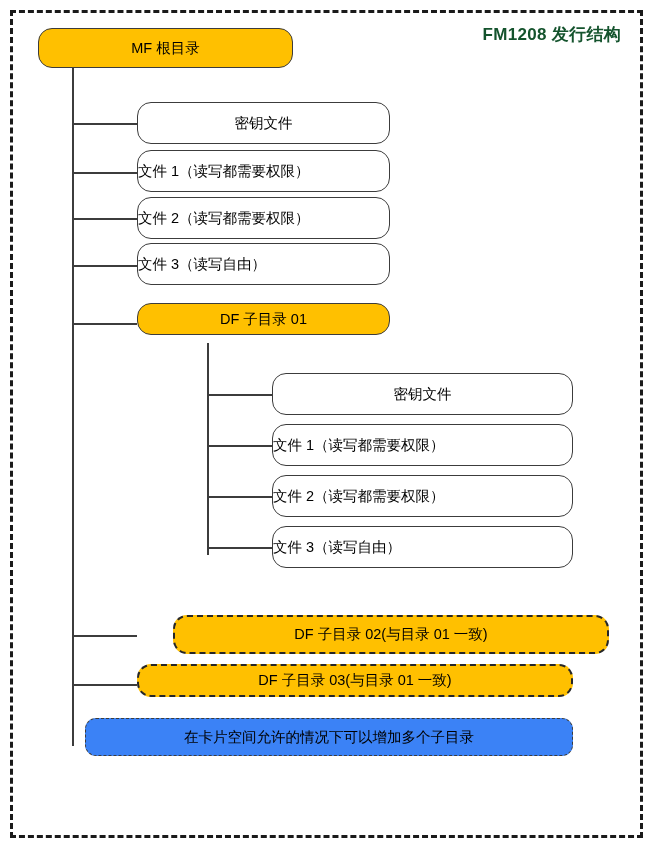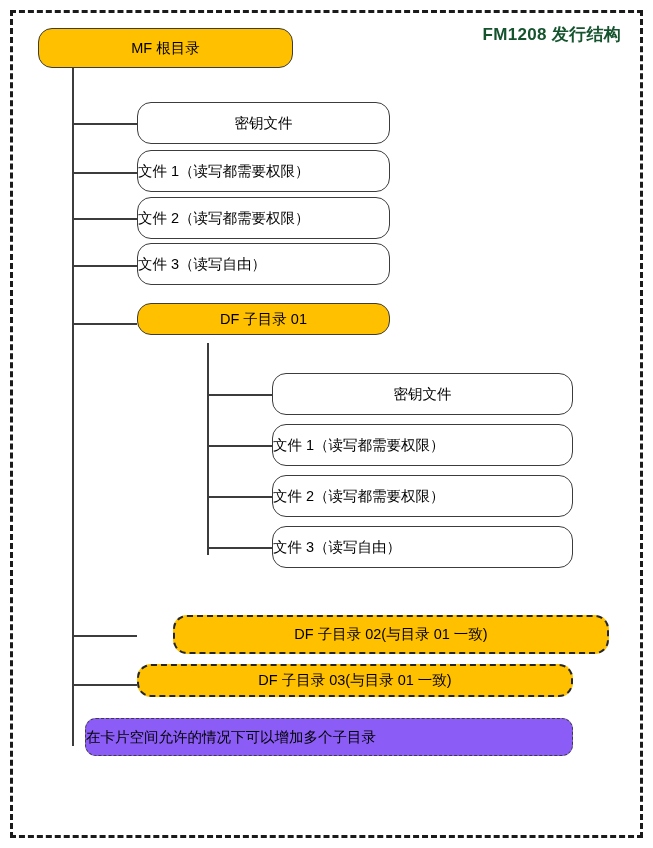--- a/index.html
+++ b/index.html
@@ -55,24 +55,24 @@
   .node.center { justify-content: center; }
   .node.leftpad { justify-content: flex-start; padding-left: 0; }
   .node.orange {
     background: #ffc000;
     border: 1.6px solid #3c3c3c;
   }
   .node.dashed {
     border: 2px dashed #262626;
   }
   .node.note {
-    background: #8b5cf6;
+    background: #3b82f6;
     border: 1.8px dashed #3c3c3c;
     border-radius: 11px;
-    justify-content: flex-start;
+    justify-content: center;
   }
   
   .trunk {
     position: absolute;
     width: 1.8px;
     background: #3c3c3c;
   }
   .branch {
     position: absolute;
     height: 1.6px;

